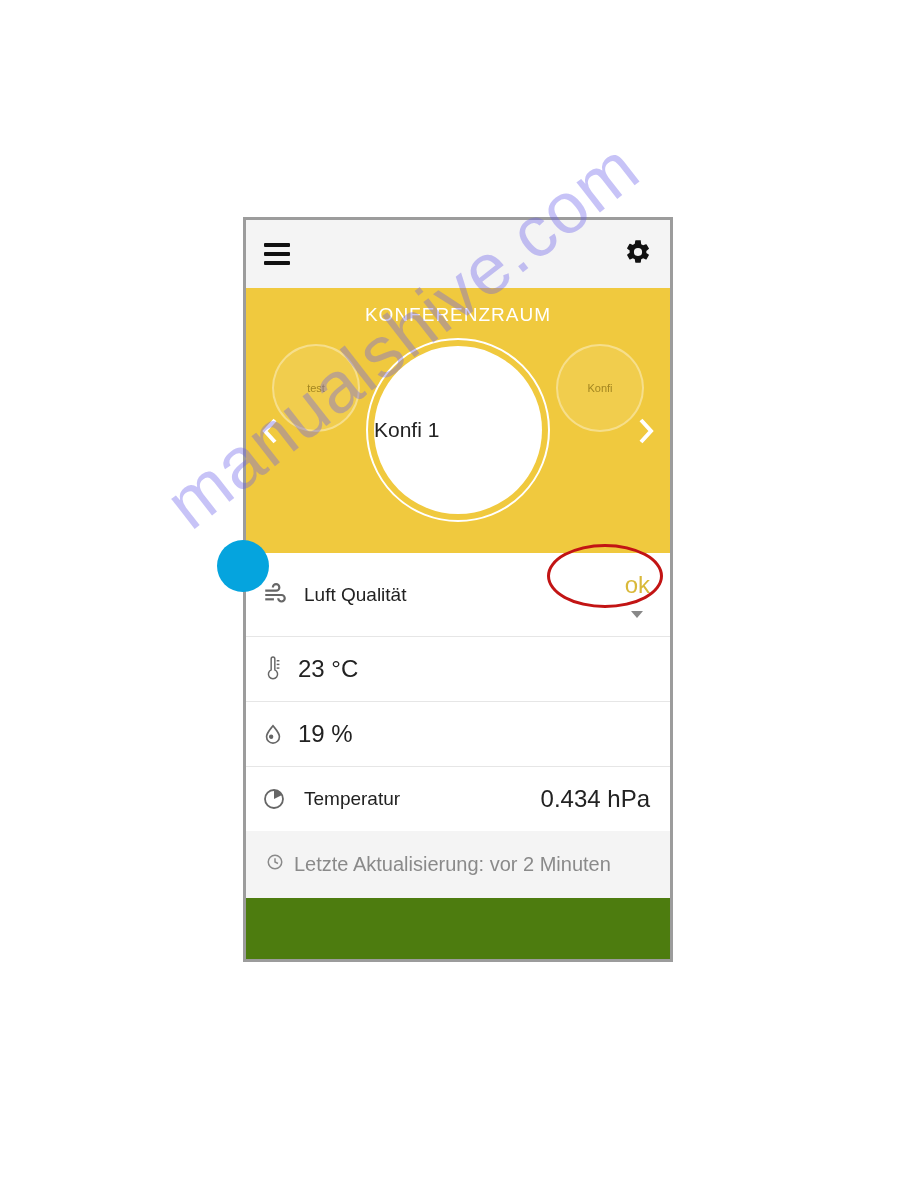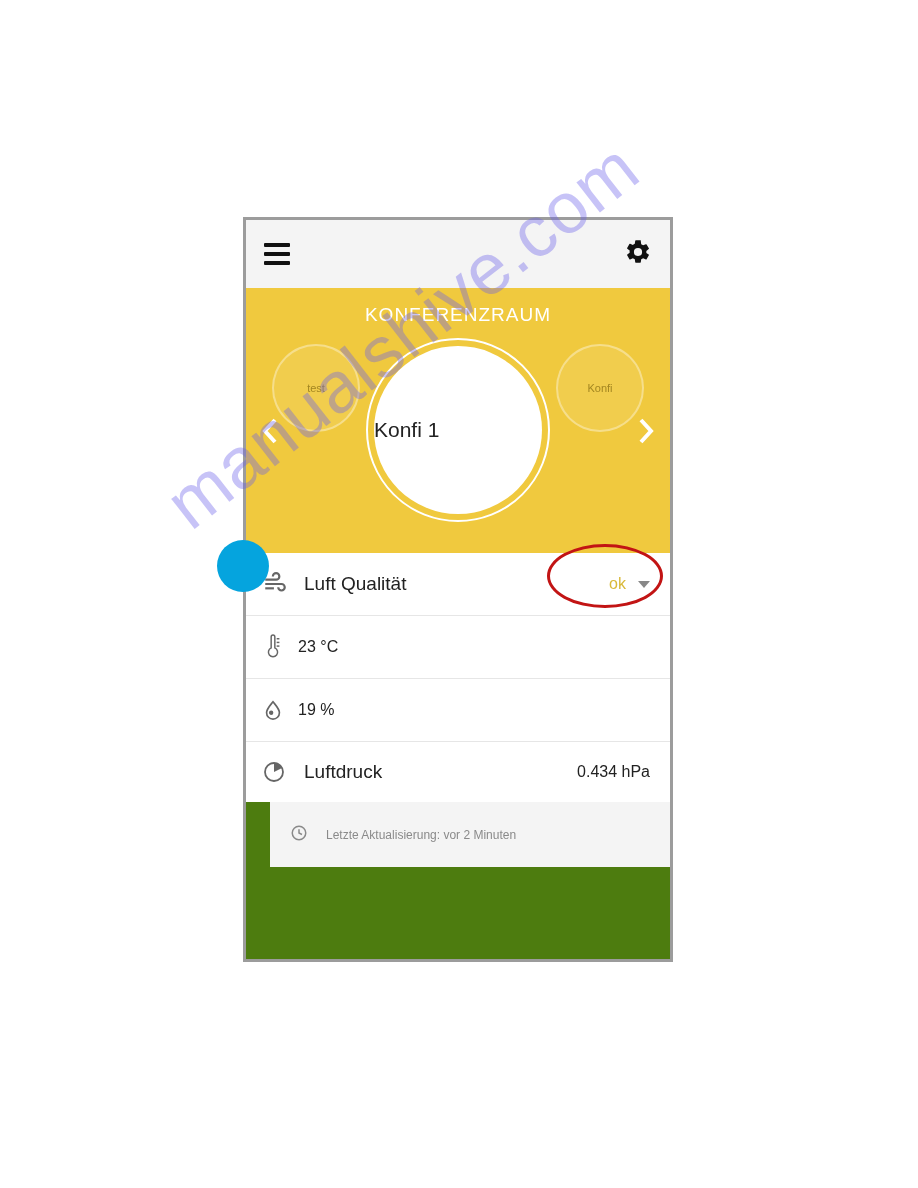--- a/index.html
+++ b/index.html
@@ -132,46 +132,46 @@
       justify-content: flex-start;
       color: #666;
     }
     .row .label {
       flex: 1;
       font-size: 19px;
       color: #222;
       padding-left: 6px;
     }
     .row .value {
-      font-size: 16px;
+      font-size: 24px;
       color: #222;
+      flex-direction: column;
     }
     .row.aq .value {
       color: #d9b93a;
       display: flex;
       align-items: center;
       gap: 12px;
       position: relative;
       z-index: 1;
     }
     .caret-down {
       width: 0; height: 0;
       border-left: 6px solid transparent;
       border-right: 6px solid transparent;
       border-top: 7px solid #888;
     }
     .footer {
       padding: 22px 20px;
       display: flex;
       align-items: center;
-      gap: 18px;
+      gap: 10px;
       color: #8a8a8a;
-      font-size: 12px;
+      font-size: 20px;
       background: #f4f4f4;
-      margin-left: 24px;
     }
     .clock-icon svg { width: 18px; height: 18px; }
     .red-oval {
       position: absolute;
       left: 547px;
       top: 544px;
       width: 116px;
       height: 64px;
       border: 3px solid #c21414;
       border-radius: 50%;
@@ -286,21 +286,21 @@
       <div class="value">19 %</div>
     </div>
 
     <div class="row" style="border-bottom:none;">
       <div class="icon">
         <svg width="24" height="24" viewBox="0 0 24 24" fill="none" stroke="#666" stroke-width="1.8">
             <circle cx="12" cy="12" r="9"></circle>
             <path d="M12 12 L12 3 A9 9 0 0 1 20 8 Z" fill="#666" stroke="none"></path>
           </svg>
       </div>
-      <div class="label">Luftdruck</div>
+      <div class="label">Temperatur</div>
       <div class="value">0.434 hPa</div>
     </div>
 
   </div>
 
   <div class="footer">
     <span class="clock-icon">
       <svg viewBox="0 0 24 24" fill="none" stroke="#8a8a8a" stroke-width="2">
           <circle cx="12" cy="12" r="9"></circle>
           <polyline points="12,7 12,12 16,14"></polyline>

